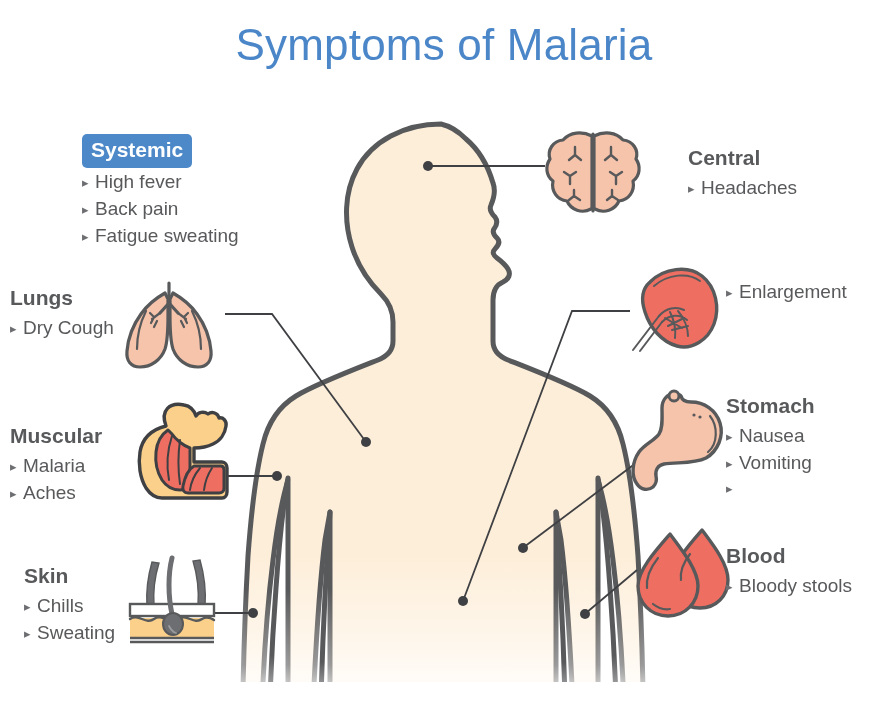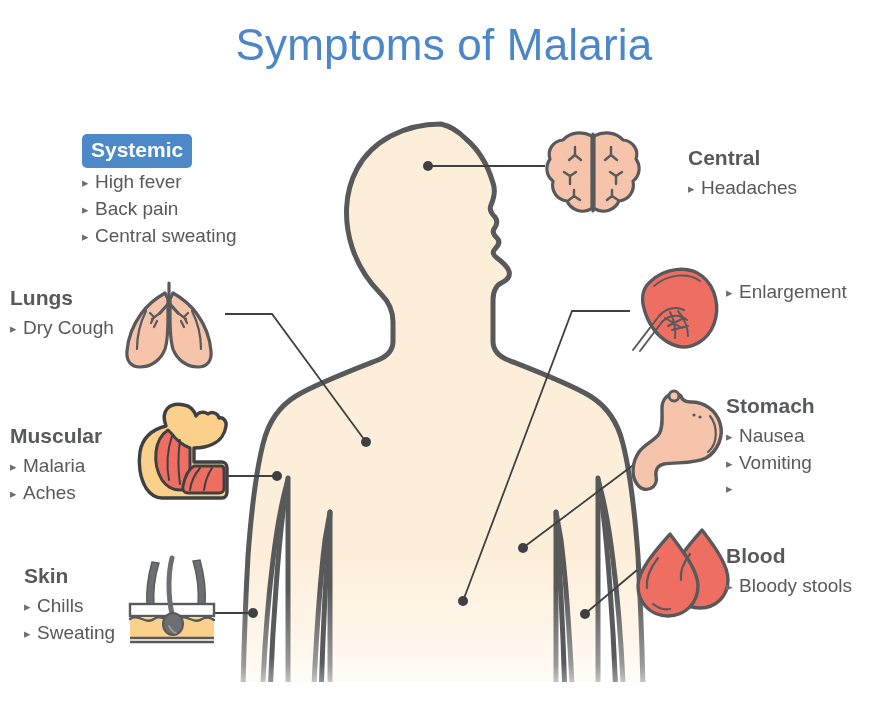--- a/index.html
+++ b/index.html
@@ -371,21 +371,21 @@
       <li>
           <span class="bull">▸</span>
           <span>High fever</span>
         </li>
       <li>
           <span class="bull">▸</span>
           <span>Back pain</span>
         </li>
       <li>
           <span class="bull">▸</span>
-          <span>Central sweating</span>
+          <span>Fatigue sweating</span>
         </li>
     </ul>
   </div>
 
   <div class="block" style="left:10px; top:282px;">
     <div class="heading">Lungs</div>
     <ul>
       <li>
           <span class="bull">▸</span>
           <span>Dry Cough</span>

